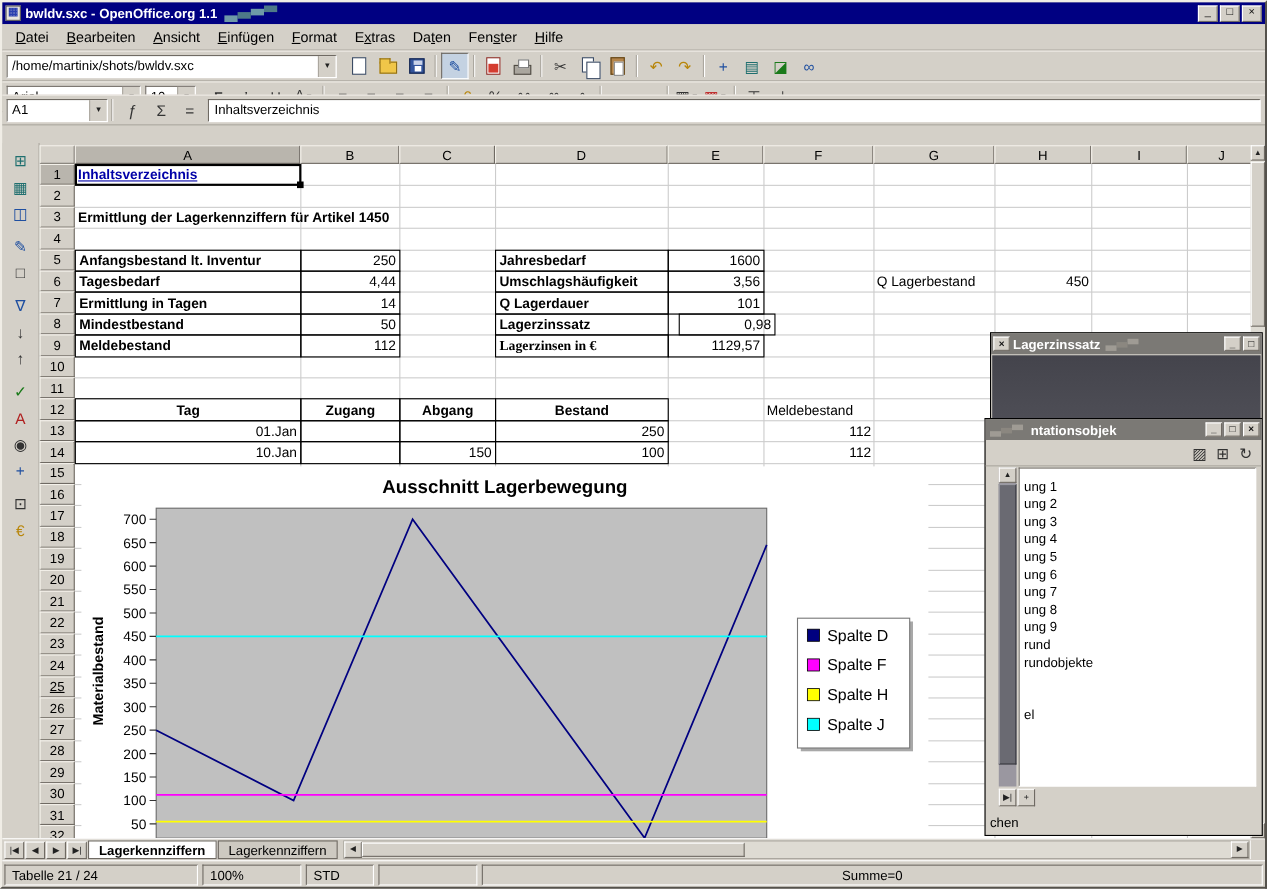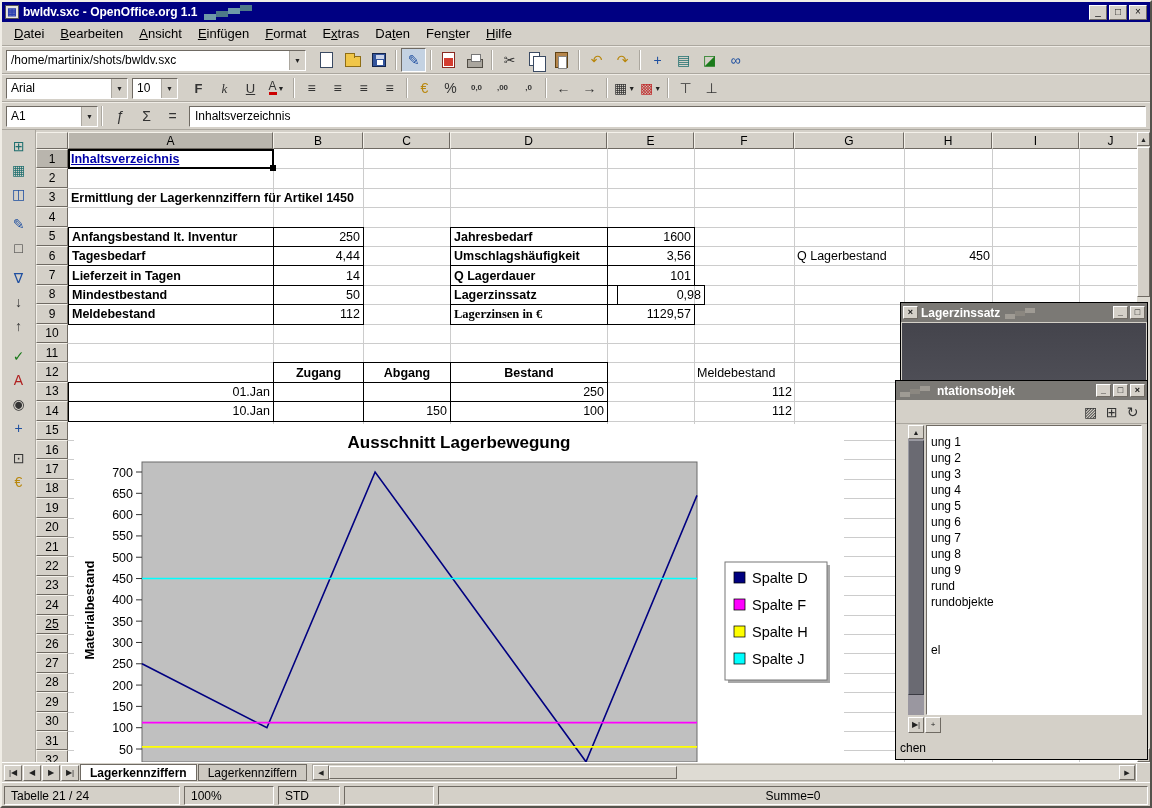--- a/index.html
+++ b/index.html
@@ -26,21 +26,21 @@
              text-align:center; color:#111; }
 
   
   .menubar { position:absolute; left:0; top:20px; right:0; height:24px; background:#d4d0c8;
              display:flex; align-items:center; padding-left:4px; border-bottom:1px solid #aba79f; }
   .menu-item { padding:3px 8px; font-size:13px; color:#000; white-space:nowrap; }
   .toolbar { position:absolute; left:0; right:0; background:#d4d0c8; display:flex; align-items:center;
              padding:0 4px; border-top:1px solid #efece6; border-bottom:1px solid #aba79f; }
   .fbar { top:44px; height:28px; }
   .obar { top:72px; height:28px; }
-  .formulabar { top:100px; height:28px; }
+  .formulabar { top:84px; height:28px; }
   .icon-row { display:flex; align-items:center; gap:1px; margin-left:8px; }
   .combo { display:flex; align-items:center; height:21px; background:#fff; border:1px solid;
            border-color:#6f6a63 #fff #fff #6f6a63; }
   .combo input { border:none; outline:none; flex:1; min-width:0; font-size:12px; padding:0 4px;
                  background:transparent; font-family:"Liberation Sans",sans-serif; }
   .combo-arrow { width:16px; height:100%; background:#d4d0c8; border-left:1px solid #aba79f;
                  font-size:7px; display:flex; align-items:center; justify-content:center; color:#222; }
   .tbtn { width:25px; height:24px; display:flex; align-items:center; justify-content:center;
           position:relative; background:transparent; }
   .tbtn.pressed { border:1px solid; border-color:#6f6a63 #fff #fff #6f6a63; background:#c4d2e2; }
@@ -473,32 +473,33 @@
       <div class="cell bold tb" style="position: absolute; left: 32px; top: 94.6px; width: 206px; height: 20.4px;">Anfangsbestand lt. Inventur</div>
       <div class="cell tb num" style="position: absolute; left: 237px; top: 94.6px; width: 91px; height: 20.4px;">250</div>
       <div class="cell bold tb" style="position: absolute; left: 414px; top: 94.6px; width: 158px; height: 20.4px;">Jahresbedarf</div>
       <div class="cell tb num" style="position: absolute; left: 571px; top: 94.6px; width: 88px; height: 20.4px;">1600</div>
       <div class="cell bold tb" style="position: absolute; left: 32px; top: 114px; width: 206px; height: 20.4px;">Tagesbedarf</div>
       <div class="cell tb num" style="position: absolute; left: 237px; top: 114px; width: 91px; height: 20.4px;">4,44</div>
       <div class="cell bold tb" style="position: absolute; left: 414px; top: 114px; width: 158px; height: 20.4px;">Umschlagshäufigkeit</div>
       <div class="cell tb num" style="position: absolute; left: 571px; top: 114px; width: 88px; height: 20.4px;">3,56</div>
       <div class="cell " style="position: absolute; left: 758px; top: 114px; width: 111px; height: 20.4px;">Q Lagerbestand</div>
       <div class="cell num" style="position: absolute; left: 868px; top: 114px; width: 89px; height: 20.4px;">450</div>
-      <div class="cell bold tb" style="position: absolute; left: 32px; top: 133.4px; width: 206px; height: 20.4px;">Lieferzeit in Tagen</div>
+      <div class="cell bold tb" style="position: absolute; left: 32px; top: 133.4px; width: 206px; height: 20.4px;">Ermittlung in Tagen</div>
       <div class="cell tb num" style="position: absolute; left: 237px; top: 133.4px; width: 91px; height: 20.4px;">14</div>
       <div class="cell bold tb" style="position: absolute; left: 414px; top: 133.4px; width: 158px; height: 20.4px;">Q Lagerdauer</div>
       <div class="cell tb num" style="position: absolute; left: 571px; top: 133.4px; width: 88px; height: 20.4px;">101</div>
       <div class="cell bold tb" style="position: absolute; left: 32px; top: 152.8px; width: 206px; height: 20.4px;">Mindestbestand</div>
       <div class="cell tb num" style="position: absolute; left: 237px; top: 152.8px; width: 91px; height: 20.4px;">50</div>
       <div class="cell bold tb" style="position: absolute; left: 414px; top: 152.8px; width: 158px; height: 20.4px;">Lagerzinssatz</div>
       <div class="cell tb num" style="position: absolute; left: 571px; top: 152.8px; width: 88px; height: 20.4px; margin-left: 10px;">0,98</div>
       <div class="cell bold tb" style="position: absolute; left: 32px; top: 172.2px; width: 206px; height: 20.4px;">Meldebestand</div>
       <div class="cell tb num" style="position: absolute; left: 237px; top: 172.2px; width: 91px; height: 20.4px;">112</div>
       <div class="cell bold tb" style="position: absolute; left: 414px; top: 172.2px; width: 158px; height: 20.4px; font-family: Liberation Serif, serif;">Lagerzinsen in €</div>
       <div class="cell tb num" style="position: absolute; left: 571px; top: 172.2px; width: 88px; height: 20.4px;">1129,57</div>
+      <div class="cell bold tb center" style="position: absolute; left: 32px; top: 230.4px; width: 206px; height: 20.4px;">Tag</div>
       <div class="cell bold tb center" style="position: absolute; left: 237px; top: 230.4px; width: 91px; height: 20.4px;">Zugang</div>
       <div class="cell bold tb center" style="position: absolute; left: 327px; top: 230.4px; width: 88px; height: 20.4px;">Abgang</div>
       <div class="cell bold tb center" style="position: absolute; left: 414px; top: 230.4px; width: 158px; height: 20.4px;">Bestand</div>
       <div class="cell " style="position: absolute; left: 658px; top: 230.4px; width: 101px; height: 20.4px;">Meldebestand</div>
       <div class="cell tb num" style="position: absolute; left: 32px; top: 249.8px; width: 206px; height: 20.4px;">01.Jan</div>
       <div class="cell tb" style="position: absolute; left: 237px; top: 249.8px; width: 91px; height: 20.4px;"></div>
       <div class="cell tb" style="position: absolute; left: 327px; top: 249.8px; width: 88px; height: 20.4px;"></div>
       <div class="cell tb num" style="position: absolute; left: 414px; top: 249.8px; width: 158px; height: 20.4px;">250</div>
       <div class="cell num" style="position: absolute; left: 658px; top: 249.8px; width: 101px; height: 20.4px;">112</div>
       <div class="cell tb num" style="position: absolute; left: 32px; top: 269.2px; width: 206px; height: 20.4px;">10.Jan</div>

